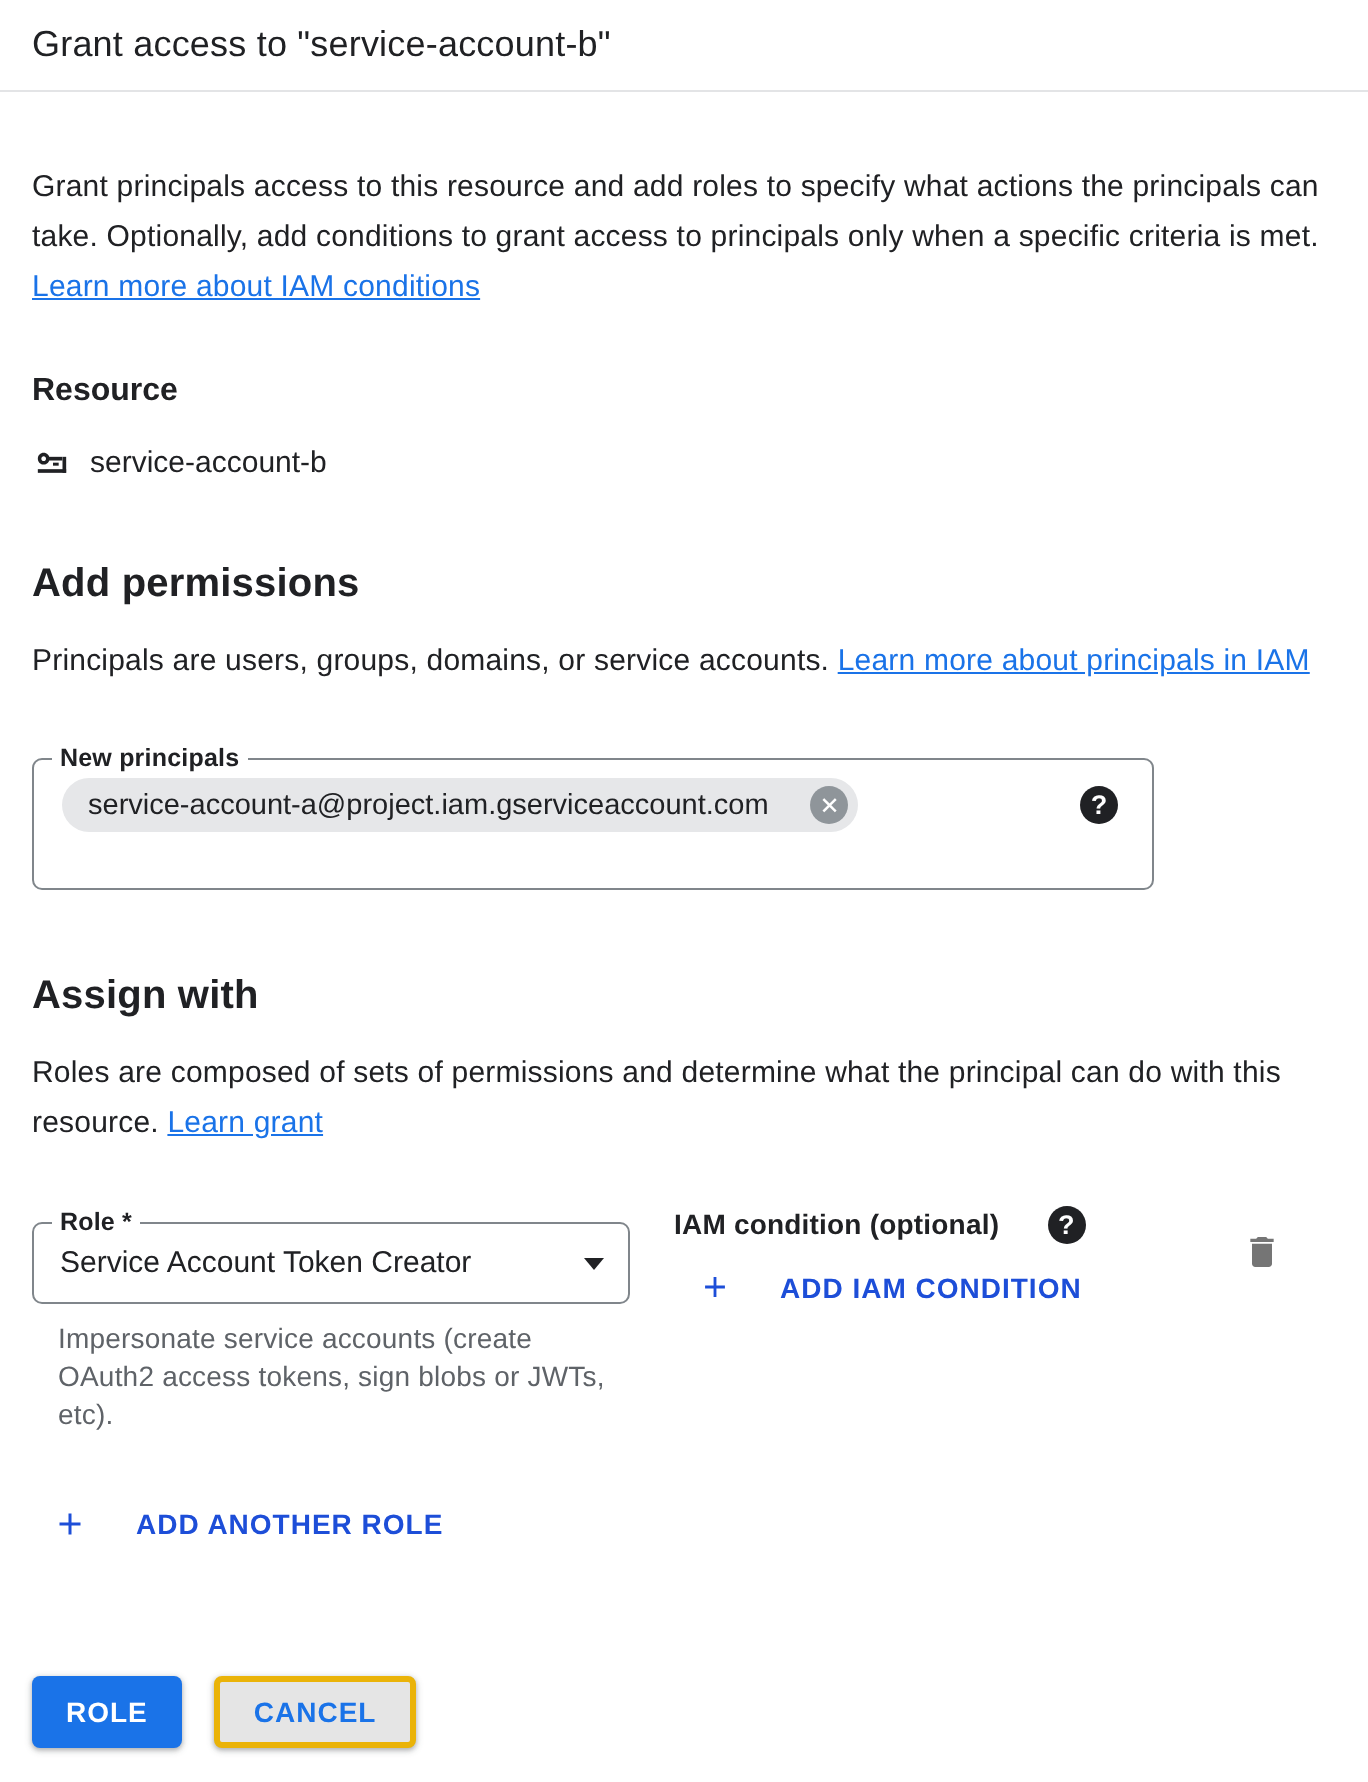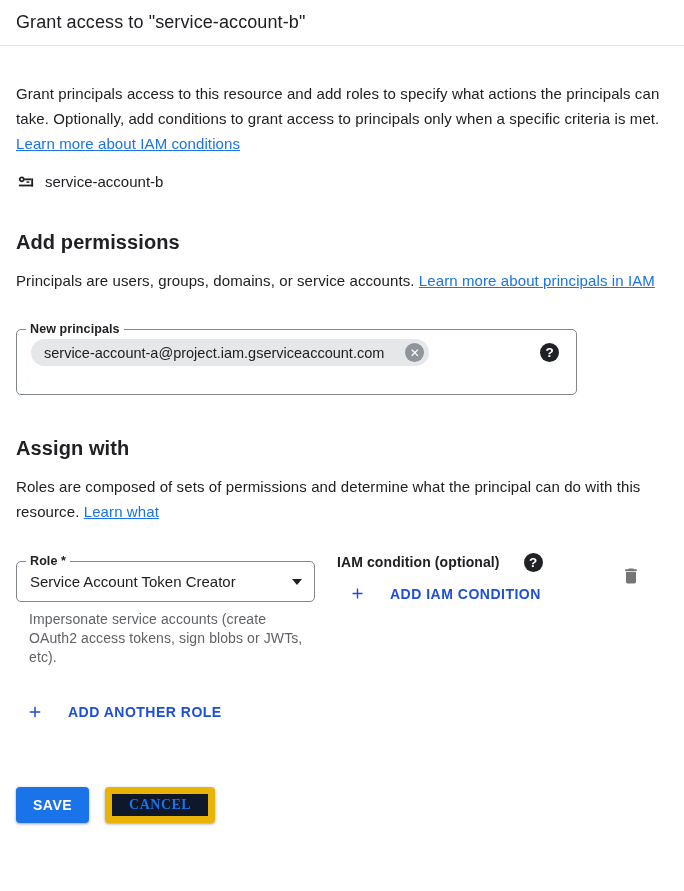--- a/index.html
+++ b/index.html
@@ -121,37 +121,37 @@
   .btn {
     font-family: inherit; font-size: 14px; font-weight: 700;
     letter-spacing: 0.5px; border-radius: 4px; cursor: pointer;
     height: 36px; display: inline-flex; align-items: center; justify-content: center;
   }
   .btn-primary {
     background: #1a73e8; color: #fff; border: none; padding: 0 17px;
     box-shadow: 0 1px 2px rgba(60,64,67,.3), 0 1px 3px 1px rgba(60,64,67,.15);
   }
   .btn-secondary {
-    background: #0f172a; color: #1a73e8; border: 7px solid #eab308; padding: 0 17px;
+    background: #e5e5e5; color: #1a73e8; border: 3px solid #eab308; padding: 0 17px;
     box-shadow: 0 1px 2px rgba(60,64,67,.3), 0 1px 3px 1px rgba(60,64,67,.15);
-    font-family: Liberation Serif, serif;
   }
 </style>
 </head>
 <body>
 
 <header class="title-bar">
   <h1>Grant access to "service-account-b"</h1>
 </header>
 <div class="divider"></div>
 
 <main class="content">
 
   <p class="body-text intro"><span>Grant principals access to this resource and add roles to specify what actions the principals can take. Optionally, add conditions to grant access to principals only when a specific criteria is met. </span><a>Learn more about IAM conditions</a></p>
 
+  <h3 class="section-sm">Resource</h3>
   <div class="resource-row">
     <span class="res-icon">
       <svg viewBox="0 0 24 24" width="20" height="20" fill="currentColor" aria-hidden="true">
         <path d="M7 6.5C5.07 6.5 3.5 8.07 3.5 10S5.07 13.5 7 13.5 10.5 11.93 10.5 10 8.93 6.5 7 6.5zm0 4.9c-.77 0-1.4-.63-1.4-1.4S6.23 8.6 7 8.6s1.4.63 1.4 1.4-.63 1.4-1.4 1.4z"></path>
         <rect x="10" y="8.9" width="8.2" height="2.2"></rect>
         <rect x="18.3" y="8.9" width="2.2" height="9.6"></rect>
         <rect x="3.5" y="16.3" width="17" height="2.2"></rect>
         <rect x="12.6" y="12.4" width="3.4" height="1.8"></rect>
       </svg>
     </span>
@@ -164,21 +164,21 @@
   <div class="outlined-field principals-field">
     <span class="field-label">New principals</span>
     <div class="chip">
       <span class="chip-text">service-account-a@project.iam.gserviceaccount.com</span>
       <span class="chip-remove">✕</span>
     </div>
     <span class="help-badge field-help">?</span>
   </div>
 
   <h2 class="section-lg h2-roles">Assign with</h2>
-  <p class="body-text p-roles"><span>Roles are composed of sets of permissions and determine what the principal can do with this resource. </span><a>Learn what</a></p>
+  <p class="body-text p-roles"><span>Roles are composed of sets of permissions and determine what the principal can do with this resource. </span><a>Learn grant</a></p>
 
   <div class="role-row">
     <div class="role-col">
       <div class="outlined-field role-select">
         <span class="field-label">Role *</span>
         <div class="select-inner">
           <span class="role-value">Service Account Token Creator</span>
           <span class="select-arrow"></span>
         </div>
       </div>
@@ -206,17 +206,17 @@
   </div>
 
   <button class="text-button add-role-btn">
     <svg width="18" height="18" viewBox="0 0 24 24" fill="currentColor" aria-hidden="true">
         <path d="M19 13h-6v6h-2v-6H5v-2h6V5h2v6h6v2z"></path>
       </svg>
     <span>ADD ANOTHER ROLE</span>
   </button>
 
   <div class="actions">
-    <button class="btn btn-primary">SAVE</button>
+    <button class="btn btn-primary">ROLE</button>
     <button class="btn btn-secondary">CANCEL</button>
   </div>
 
 </main>
 
 </body></html>

